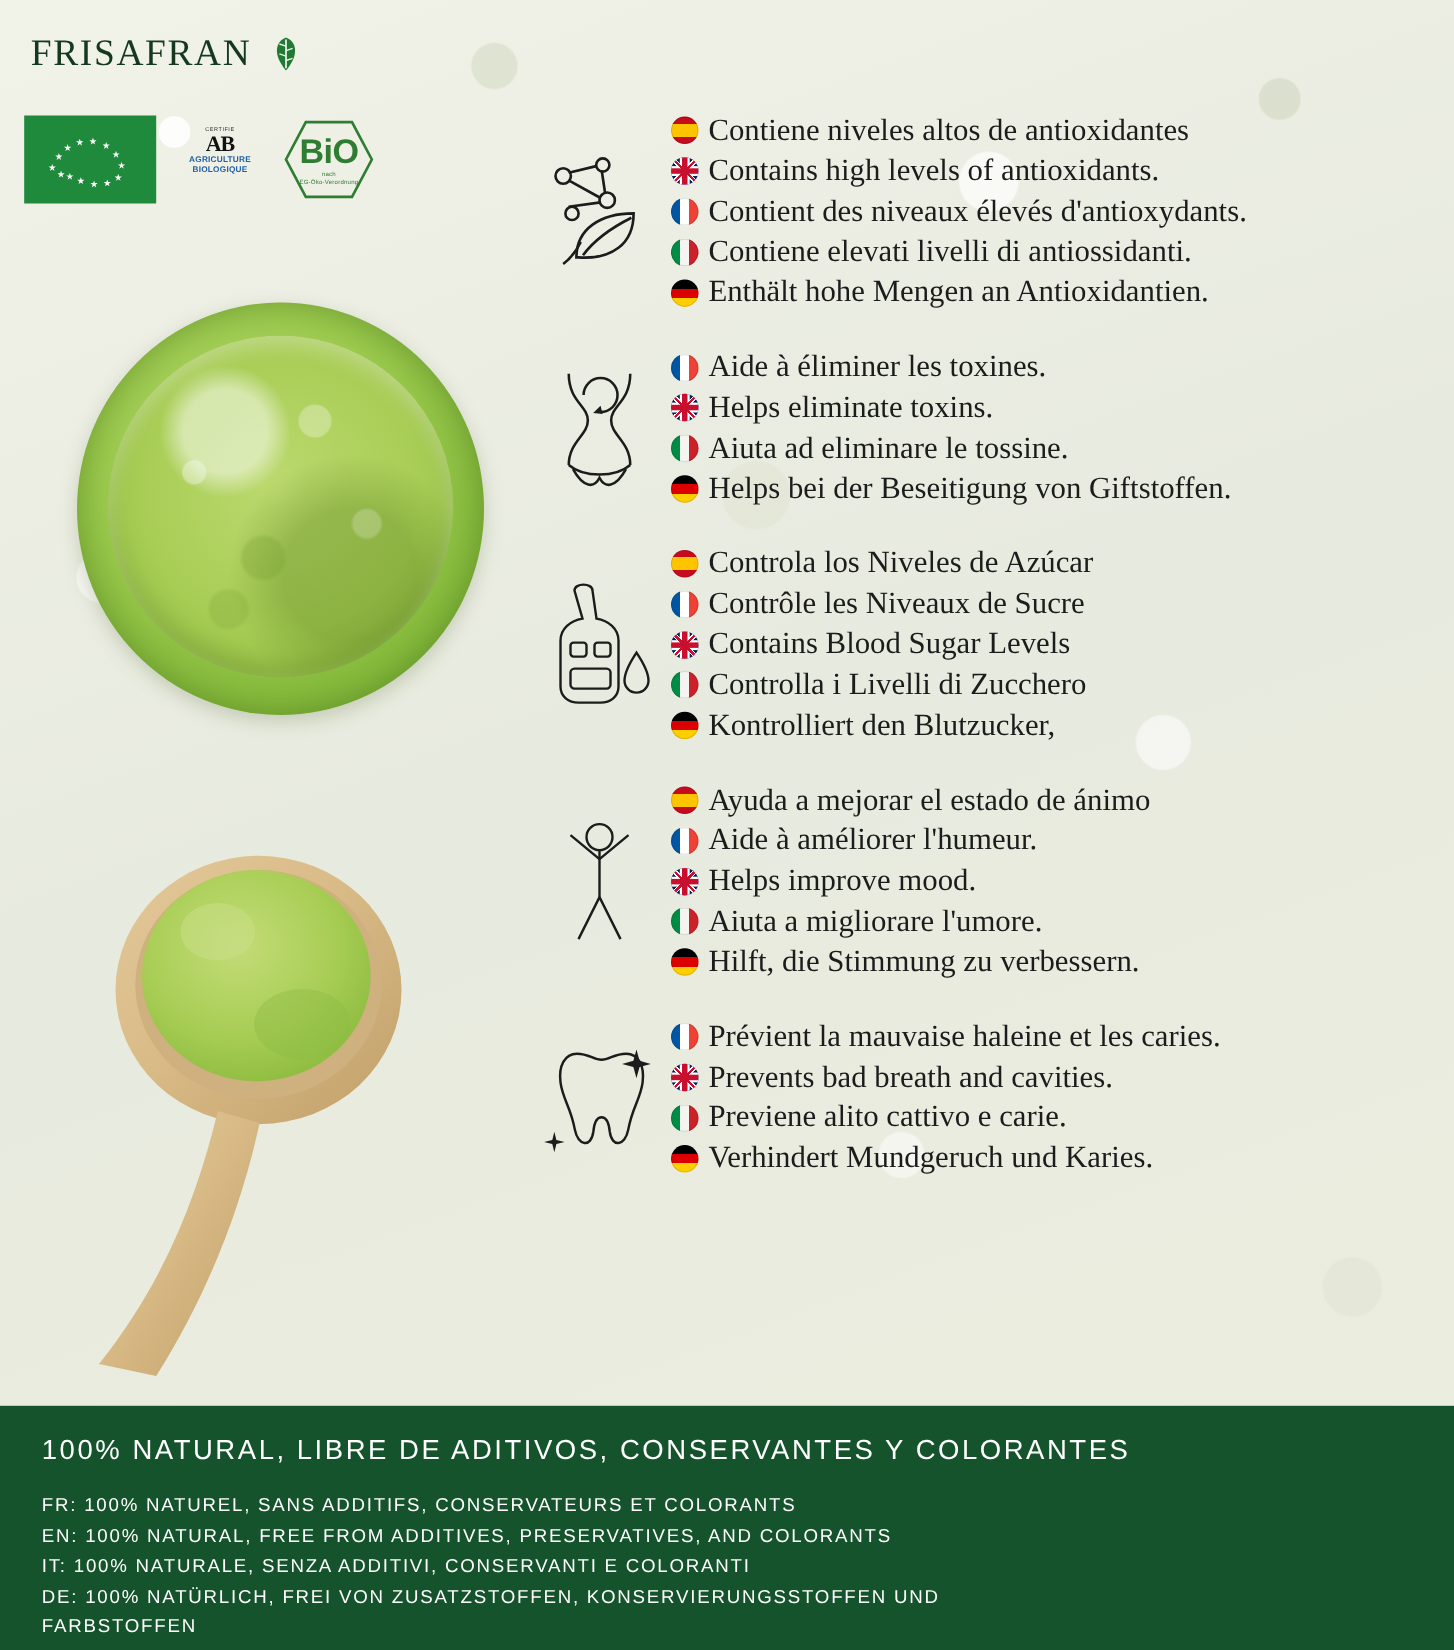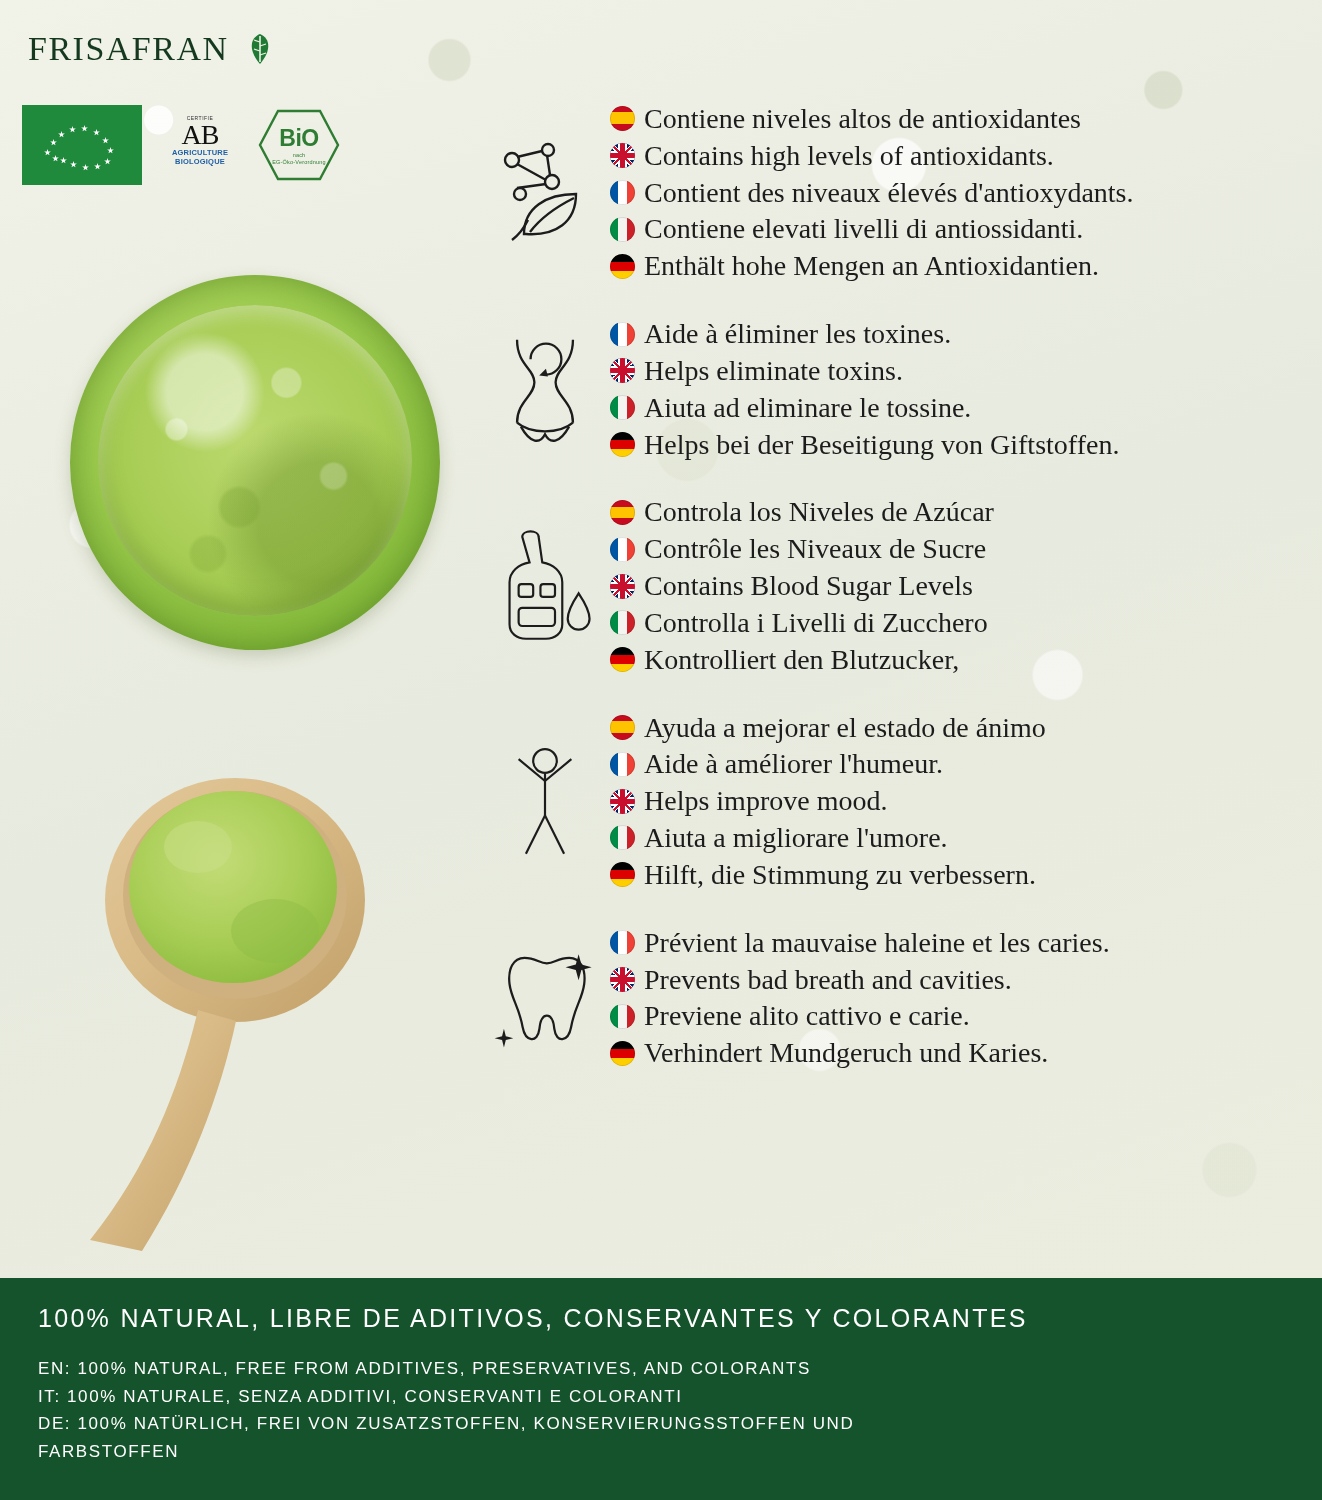--- a/index.html
+++ b/index.html
@@ -48,29 +48,29 @@
   }
   .eu-star {
     position: absolute; width: 7px; height: 7px; background: #fff;
     clip-path: polygon(50% 0%, 61% 35%, 98% 35%, 68% 57%, 79% 91%, 50% 70%, 21% 91%, 32% 57%, 2% 35%, 39% 35%);
   }
   .ab-logo {
     width: 72px; height: 62px; position: relative;
     text-align: center; line-height: 1;
   }
   .ab-certifie { font-size: 5px; letter-spacing: .5px; color: #2f2f2f; margin-top: 2px;}
-  .ab-big { font-family: "Liberation Serif", serif; font-weight: normal; font-size: 28px; color: #111; letter-spacing: -1px;}
+  .ab-big { font-family: "Liberation Serif", serif; font-weight: bold; font-size: 20px; color: #111; letter-spacing: -1px;}
   .ab-sub { font-size: 7.5px; font-weight: bold; color: #1f5fa8; letter-spacing: .2px; line-height: 1.15;}
   .bio-hex {
     width: 82px; height: 72px; position: relative;
     display: flex; flex-direction: column; align-items: center; justify-content: center;
   }
   .bio-hex svg { position: absolute; inset: 0; }
   .bio-txt { position: relative; text-align: center; }
-  .bio-big { font-family: "Liberation Sans", sans-serif; font-weight: bold; font-size: 23px; color: #2e7d32; letter-spacing: -.5px;}
+  .bio-big { font-family: "Liberation Sans", sans-serif; font-weight: bold; font-size: 31px; color: #2e7d32; letter-spacing: -.5px;}
   .bio-small { font-size: 5.5px; color: #2e7d32; line-height: 1.25; letter-spacing: .2px;}
 
   
   .bowl {
     position: absolute; left: 70px; top: 275px;
     width: 370px; height: 375px; border-radius: 50%;
     background: radial-gradient(circle at 42% 36%, #b6d86a 0%, #9ccb4e 42%, #86bb3c 72%, #6da52f 100%);
     box-shadow: inset 0 0 34px rgba(60,100,20,.45), 0 6px 16px rgba(90,110,60,.25);
   }
   .bowl-inner {
@@ -400,19 +400,20 @@
           <span class="flag flag-de"></span>
           <span class="line-text">Verhindert Mundgeruch und Karies.</span>
         </div>
       </div>
     </div>
 
   </div>
 
   <div class="footer">
     <div class="footer-main">100% NATURAL, LIBRE DE ADITIVOS, CONSERVANTES Y COLORANTES</div>
+    <div class="footer-line">FR: 100% NATUREL, SANS ADDITIFS, CONSERVATEURS ET COLORANTS</div>
     <div class="footer-line">EN: 100% NATURAL, FREE FROM ADDITIVES, PRESERVATIVES, AND COLORANTS</div>
     <div class="footer-line">IT: 100% NATURALE, SENZA ADDITIVI, CONSERVANTI E COLORANTI</div>
     <div class="footer-line">DE: 100% NATÜRLICH, FREI VON ZUSATZSTOFFEN, KONSERVIERUNGSSTOFFEN UND</div>
     <div class="footer-line">FARBSTOFFEN</div>
   </div>
 
 </div>
 
 </body></html>

